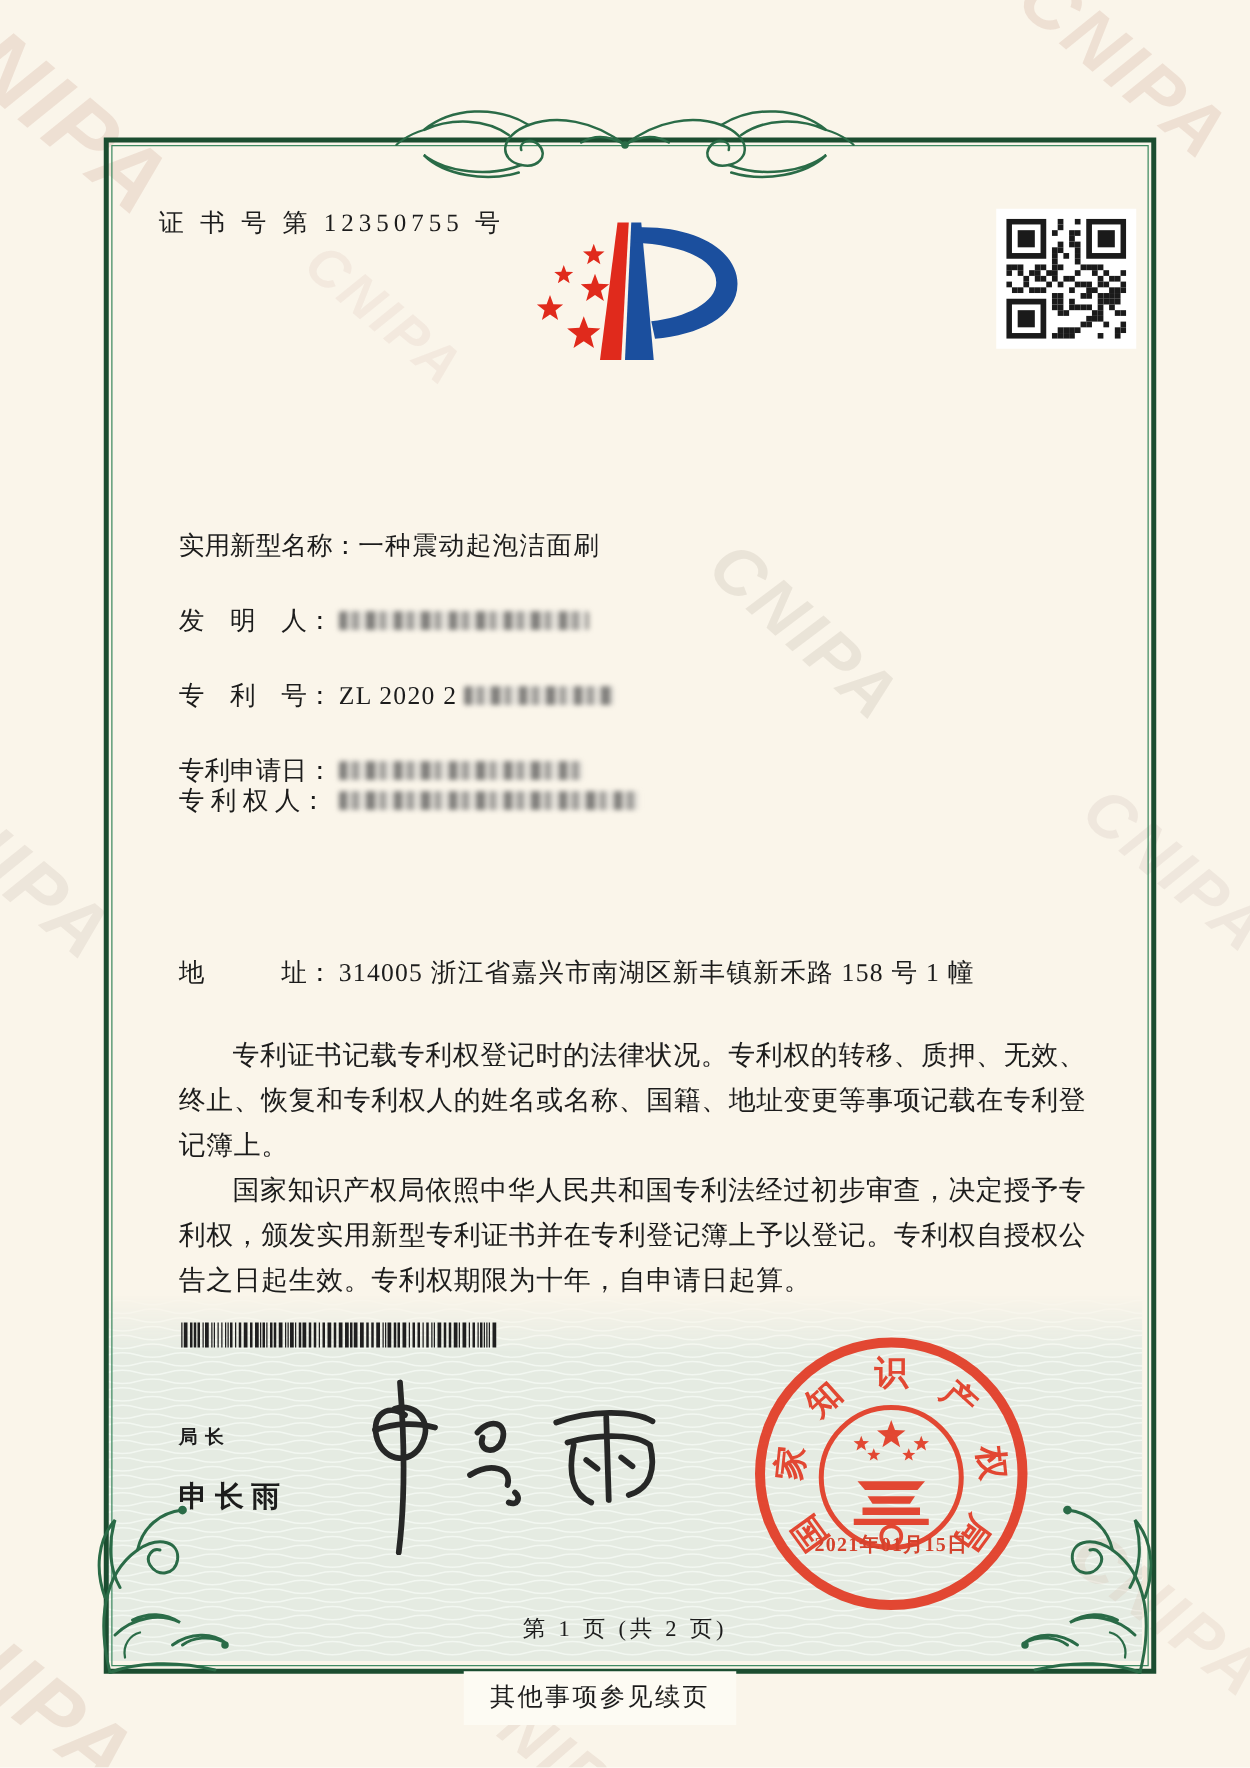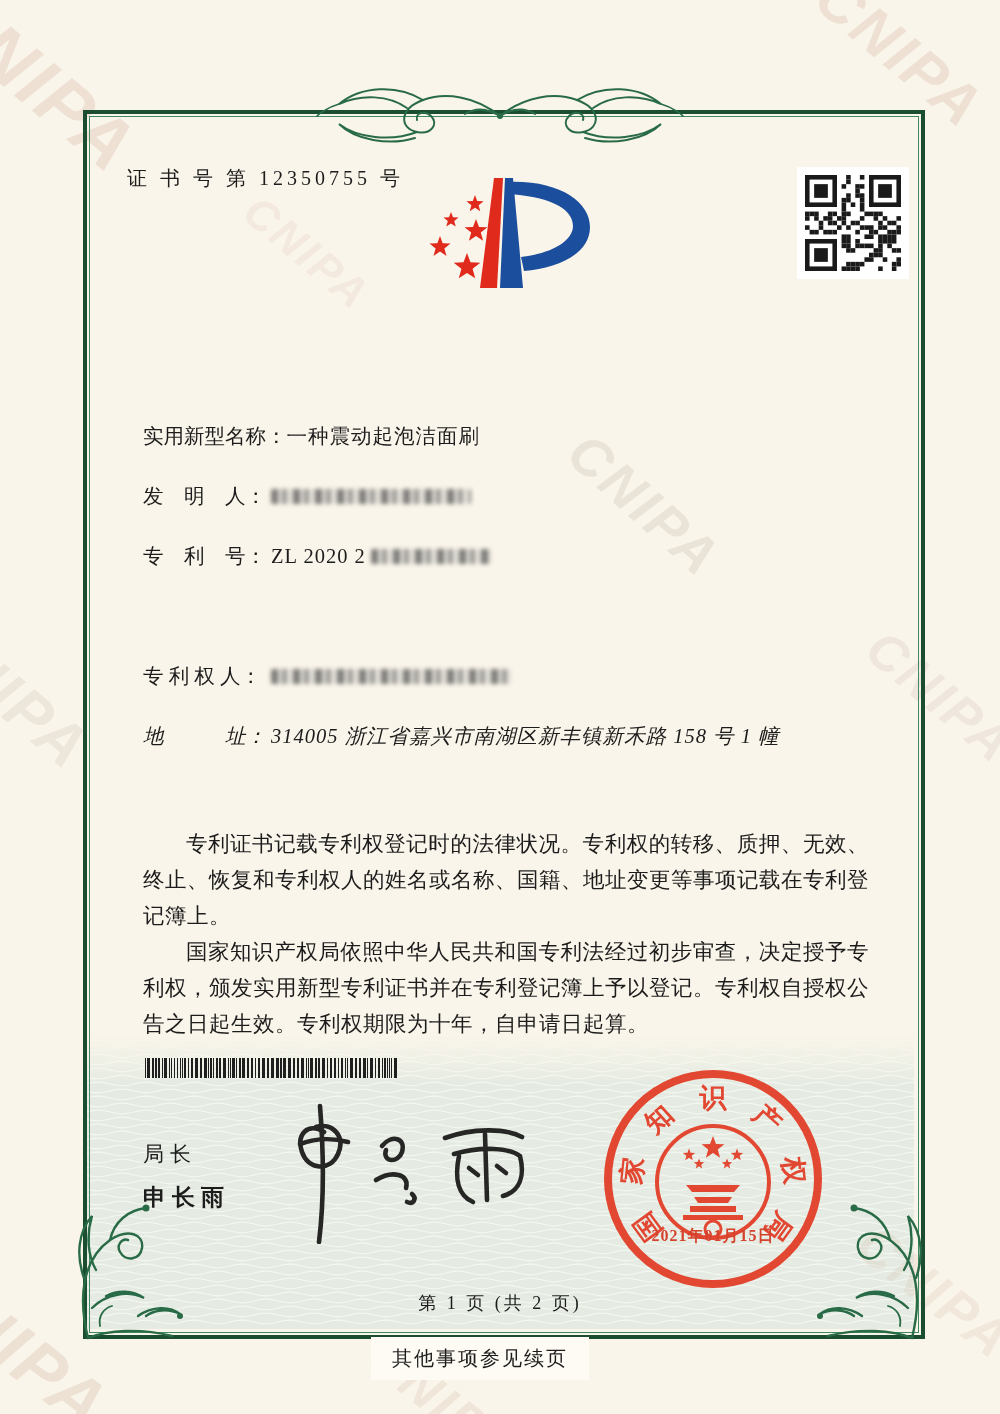--- a/index.html
+++ b/index.html
@@ -41,21 +41,21 @@
   .redacted{display:inline-block;height:15px;border-radius:2px;vertical-align:-1px;
             background:repeating-linear-gradient(90deg,rgba(80,80,80,.72) 0 7px,rgba(170,170,170,.40) 7px 11px,
             rgba(110,110,110,.65) 11px 16px,rgba(190,190,190,.35) 16px 22px);
             filter:blur(2.1px);}
   .grant2{position:absolute;left:364px;top:0;}
   .body-text{position:absolute;left:143px;top:826px;width:726px;font-size:21.5px;line-height:36px;
              text-align:justify;letter-spacing:.5px;}
   .body-text p{margin:0;text-indent:2em;}
   .barcode{position:absolute;left:145px;top:1058px;height:20px;display:flex;align-items:stretch;}
   .barcode div{height:100%;}
-  .officer-title{position:absolute;left:143px;top:1140px;font-size:21px;font-weight:400;letter-spacing:6px;}
+  .officer-title{position:absolute;left:143px;top:1140px;font-size:15px;font-weight:700;letter-spacing:6px;}
   .officer-name{position:absolute;left:143px;top:1182px;font-size:23px;font-weight:600;letter-spacing:6px;}
   .signature{position:absolute;left:262px;top:1094px;}
   .seal{position:absolute;left:598px;top:1064px;opacity:.93;}
   .sealtxt{font-family:"Liberation Serif","DejaVu Serif",serif;}
   .page-num{position:absolute;left:0;top:1291px;width:1000px;text-align:center;font-size:18px;letter-spacing:3px;}
   .footer-box{position:absolute;left:371px;top:1337px;width:218px;height:43px;line-height:43px;
               background:#fdfbf3;text-align:center;font-size:20px;letter-spacing:2px;z-index:6;}
 </style>
 </head>
 <body>
@@ -319,24 +319,27 @@
 
     <div class="field-row" style="top:482px;">
       <span class="flabel">发　明　人：</span><span class="redacted" style="width:200px;"></span>
     </div>
     <div class="field-row" style="top:422px;">
       <span class="flabel">实用新型名称：</span><span class="fval">一种震动起泡洁面刷</span>
     </div>
     <div class="field-row" style="top:542px;">
       <span class="flabel">专　利　号：</span><span class="fval">ZL 2020 2</span>&nbsp;<span class="redacted" style="width:120px;"></span>
     </div>
-    <div class="field-row" style="top:662px;">
+    <div class="field-row" style="top:602px;">
+      <span class="flabel">专利申请日：</span><span class="redacted" style="width:195px;"></span>
+    </div>
+    <div class="field-row" style="top:626px;">
       <span class="flabel">专 利 权 人：</span><span class="redacted" style="width:240px;"></span>
     </div>
-    <div class="field-row" style="top:722px;font-style:italic;">
+    <div class="field-row" style="top:764px;">
       <span class="flabel">地　　　址：</span><span class="fval">314005 浙江省嘉兴市南湖区新丰镇新禾路 158 号 1 幢</span>
     </div>
 
     <div class="body-text">
       <p>专利证书记载专利权登记时的法律状况。专利权的转移、质押、无效、终止、恢复和专利权人的姓名或名称、国籍、地址变更等事项记载在专利登记簿上。</p>
       <p>国家知识产权局依照中华人民共和国专利法经过初步审查，决定授予专利权，颁发实用新型专利证书并在专利登记簿上予以登记。专利权自授权公告之日起生效。专利权期限为十年，自申请日起算。</p>
     </div>
 
     <div class="barcode" id="barcode">
         <div style="width: 1px; background: rgb(31, 31, 31); margin-right: 1px;"></div>

